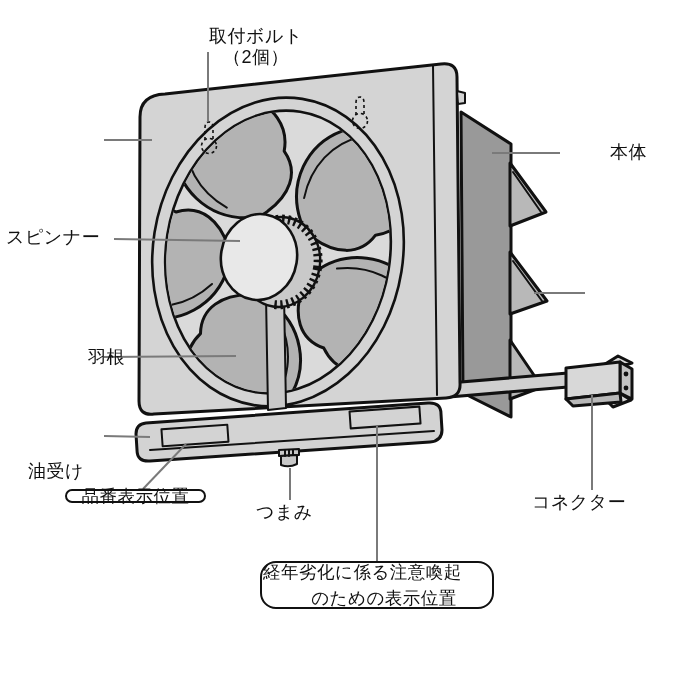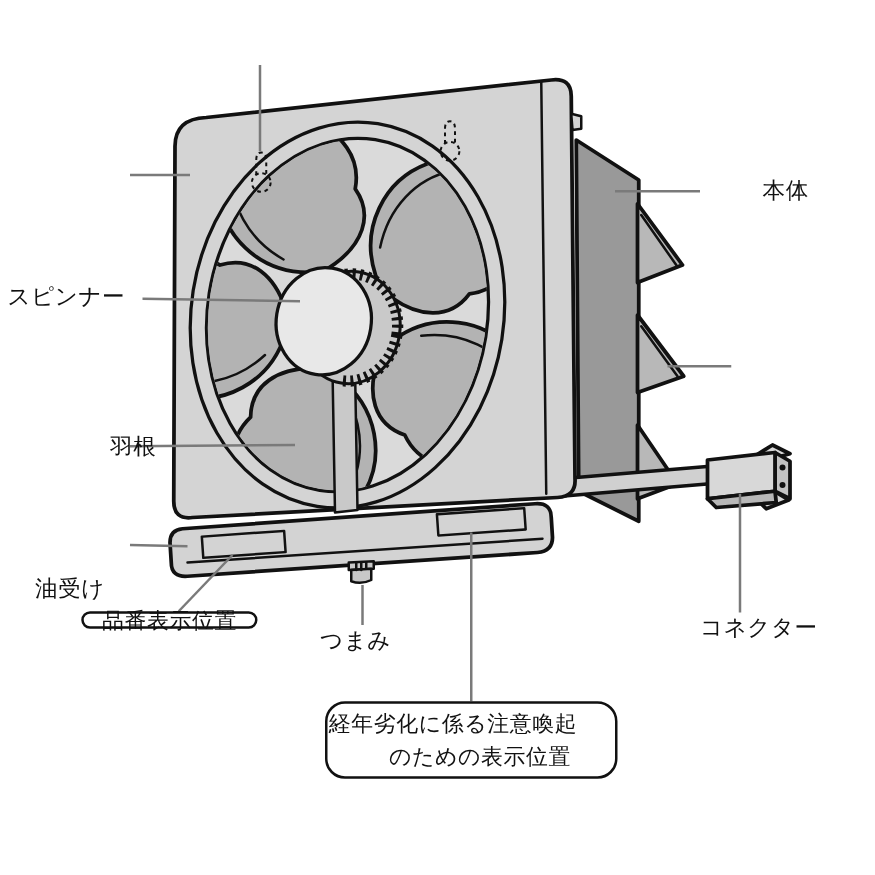--- a/index.html
+++ b/index.html
@@ -39,30 +39,30 @@
   }
   .lbl-center{text-align:center;}
   .callout-box{
     position:absolute;font-size:17.5px;white-space:nowrap;letter-spacing:.5px;
     border:2px solid var(--c-outline,#111);border-radius:16px;
     background:var(--c-background,#fff);color:var(--c-text,#111);
     display:flex;flex-direction:column;align-items:center;justify-content:center;
     box-sizing:border-box;
   }
   #box-partnum{left:65px;top:489px;width:141px;height:14px;border-radius:15px;}
-  #box-aging{left:260px;top:561px;width:234px;height:62px;line-height:26px;}
+  #box-aging{left:260px;top:561px;width:234px;height:48px;line-height:26px;}
   #lbl-bolt{left:196px;top:26px;width:120px;}
   #lbl-orifice{left:2px;top:129px;}
   #lbl-spinner{left:6px;top:227px;}
   #lbl-blade{left:52px;top:347px;margin-left:36px;}
   #lbl-oil{left:28px;top:424px;margin-top:37px;}
   #lbl-knob{left:256px;top:502px;}
   #lbl-body{left:562px;top:142px;margin-left:48px;}
   #lbl-shutter{left:588px;top:282px;}
-  #lbl-connector{left:560px;top:492px;}
+  #lbl-connector{left:532px;top:492px;}
 </style>
 </head>
 <body>
 
 <div id="stage">
 
   <svg width="700" height="700" viewBox="0 0 700 700">
     <defs>
       <clipPath id="openingClip">
         <ellipse cx="278" cy="252" rx="111" ry="141" transform="rotate(9 278 252)"></ellipse>
@@ -165,20 +165,24 @@
       <path class="leader" d="M 104,436 L 150,437"></path>
       <path class="leader" d="M 186,444 L 143,489"></path>
       <path class="leader" d="M 290,468 L 290,500"></path>
       <path class="leader" d="M 377,426 L 377,561"></path>
       <path class="leader" d="M 492,153 L 560,153"></path>
       <path class="leader" d="M 534,293 L 585,293"></path>
       <path class="leader" d="M 592,395 L 592,490"></path>
     </g>
   </svg>
 
+  <div class="lbl lbl-center" id="lbl-bolt">
+    <span style="display:block">取付ボルト</span>
+    <span style="display:block">（2個）</span>
+  </div>
   <div class="lbl" id="lbl-spinner">スピンナー</div>
   <div class="lbl" id="lbl-blade">羽根</div>
   <div class="lbl" id="lbl-oil">油受け</div>
   <div class="callout-box" id="box-partnum">
     <span>品番表示位置</span>
   </div>
   <div class="lbl" id="lbl-knob">つまみ</div>
   <div class="callout-box" id="box-aging">
     <span style="display:block;width:100%;text-align:left;padding-left:2px">経年劣化に係る注意喚起</span>
     <span style="display:block;width:100%;text-align:center;padding-left:14px">のための表示位置</span>

